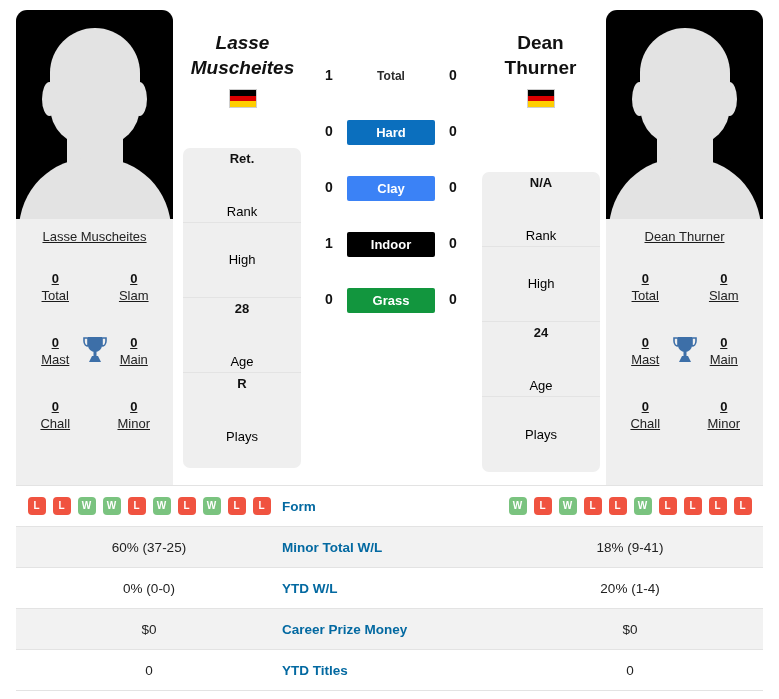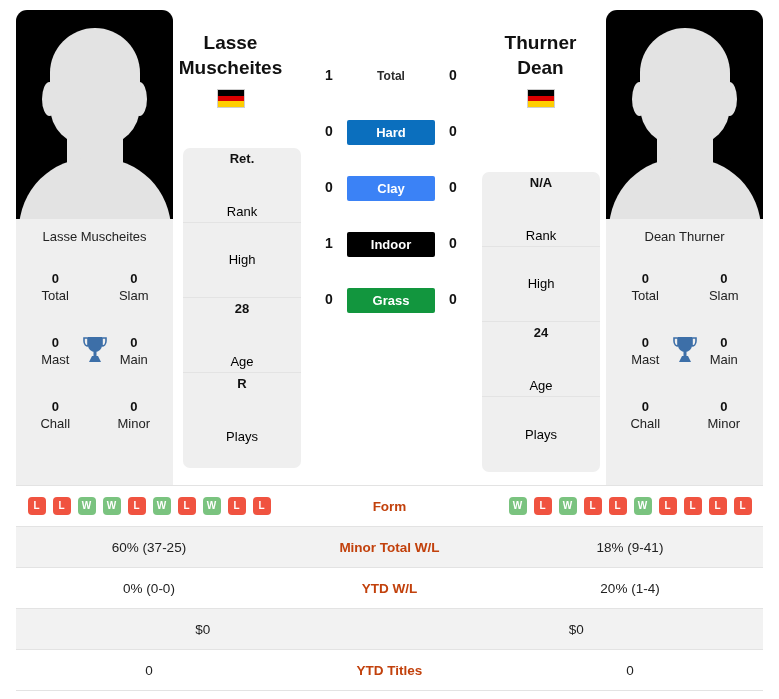--- a/index.html
+++ b/index.html
@@ -19,20 +19,21 @@
 
   
   .player-col {
     position: absolute;
     top: 10px;
     width: 157px;
     height: 536px;
     background: #efefef;
     border-radius: 11px;
     overflow: hidden;
+    text-decoration: underline;
   }
   .player-col.left  { left: 16px; }
   .player-col.right { left: 606px; }
 
   .photo {
     position: relative;
     width: 157px;
     height: 209px;
     background: #000000;
     overflow: hidden;
@@ -120,21 +121,21 @@
     height: 30px;
   }
 
   
   .name-head {
     position: absolute;
     top: 30px;
     width: 125px;
     text-align: center;
   }
-  .name-head.left  { left: 168px; }
+  .name-head.left  { left: 180px; font-style: italic; }
   .name-head.right { left: 478px; }
   .pname {
     font-size: 19px;
     font-weight: bold;
     line-height: 25px;
     color: #111;
   }
   .flag {
     width: 28px;
     height: 19px;
@@ -239,24 +240,24 @@
   .stat-row.shaded { background: #f2f2f2; }
   .stat-row.plain  { background: #ffffff; }
   .stat-left, .stat-right {
     flex: 1;
     text-align: center;
     font-size: 13.5px;
     color: #222;
   }
   .stat-mid {
     width: 215px;
-    text-align: center;
+    text-align: left;
     font-size: 13.5px;
     font-weight: bold;
-    color: #c2410c;
+    color: #0369a1;
   }
   .form-strip {
     display: flex;
     justify-content: center;
     gap: 7px;
   }
   .form-badge {
     width: 18px;
     height: 18px;
     border-radius: 4px;
@@ -379,22 +380,22 @@
       <div class="pname">Lasse</div>
       <div class="pname">Muscheites</div>
       <div class="flag">
         <div class="flag-band" style="background:#000000;"></div>
         <div class="flag-band" style="background:#dd0000;"></div>
         <div class="flag-band" style="background:#ffce00;"></div>
       </div>
     </div>
 
     <div class="name-head right">
+      <div class="pname">Dean</div>
       <div class="pname">Thurner</div>
-      <div class="pname">Dean</div>
       <div class="flag">
         <div class="flag-band" style="background:#000000;"></div>
         <div class="flag-band" style="background:#dd0000;"></div>
         <div class="flag-band" style="background:#ffce00;"></div>
       </div>
     </div>
 
     <div class="info-card left">
       <div class="info-cell">
         <div class="info-val">Ret.</div>
@@ -503,20 +504,21 @@
     </div>
 
     <div class="stat-row plain">
       <div class="stat-left">0% (0-0)</div>
       <div class="stat-mid">YTD W/L</div>
       <div class="stat-right">20% (1-4)</div>
     </div>
 
     <div class="stat-row shaded">
       <div class="stat-left">$0</div>
+      <div class="stat-mid">Career Prize Money</div>
       <div class="stat-right">$0</div>
     </div>
 
     <div class="stat-row plain">
       <div class="stat-left">0</div>
       <div class="stat-mid">YTD Titles</div>
       <div class="stat-right">0</div>
     </div>
 
   </div>

